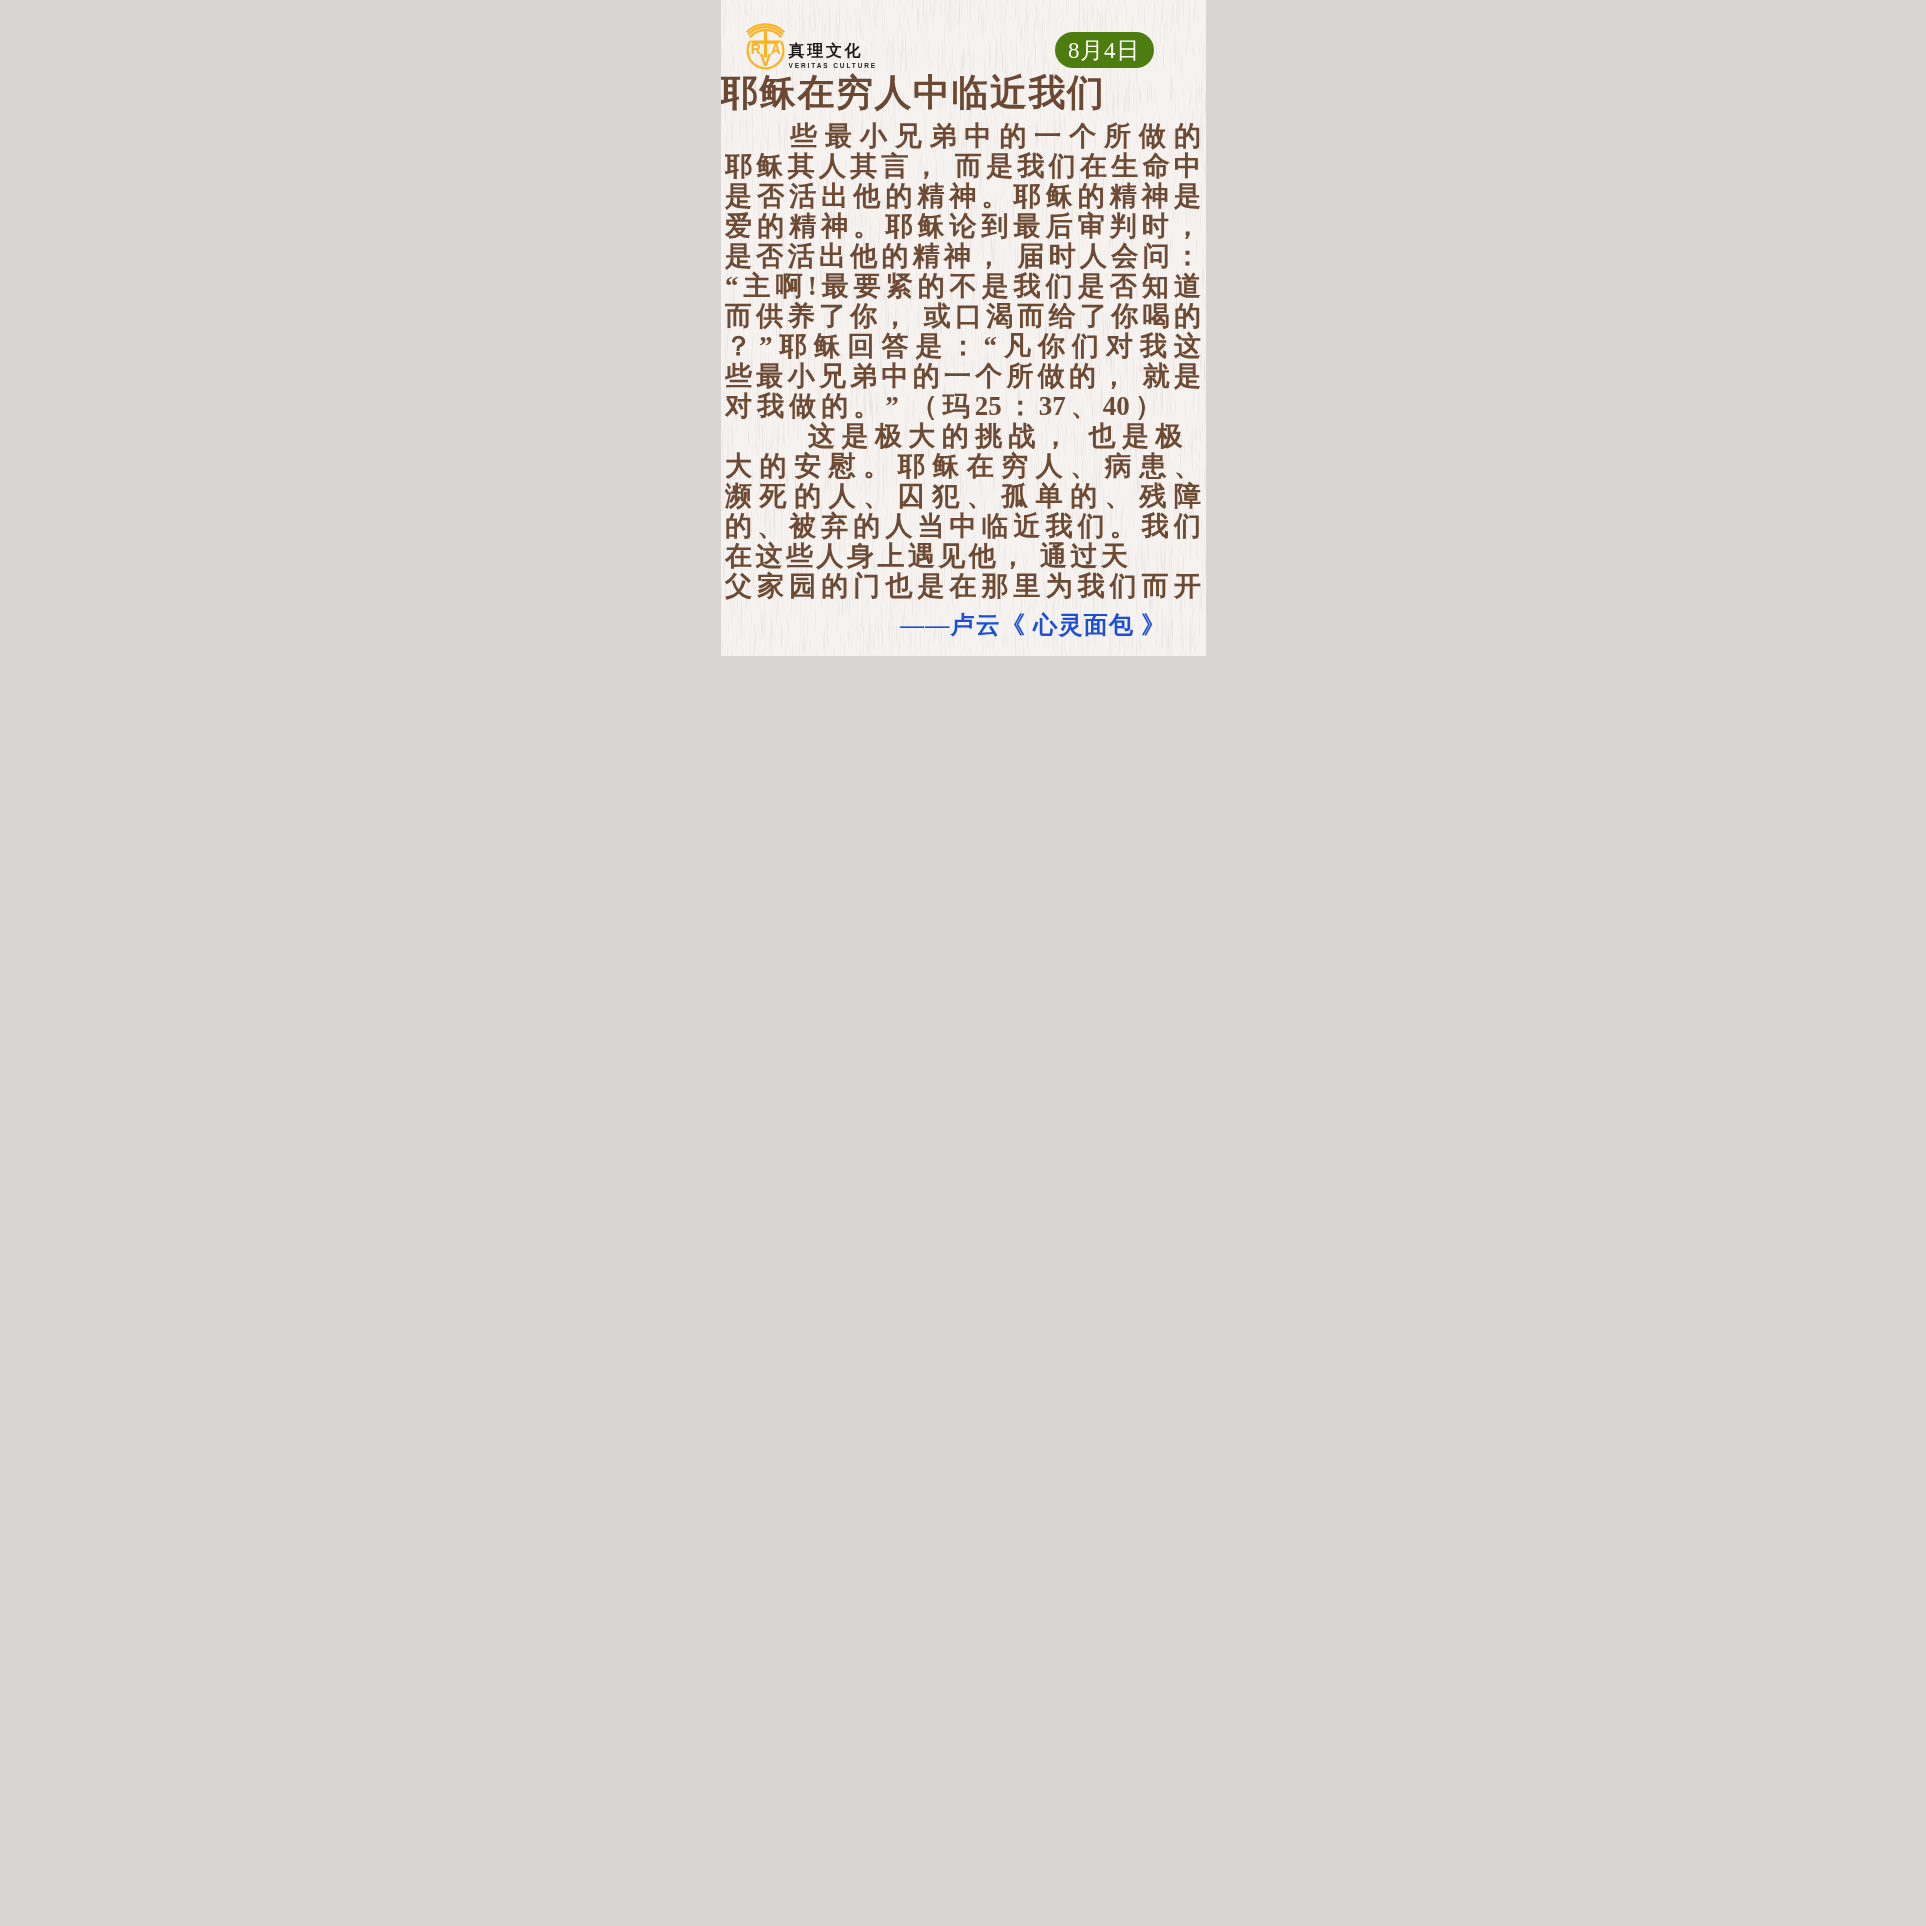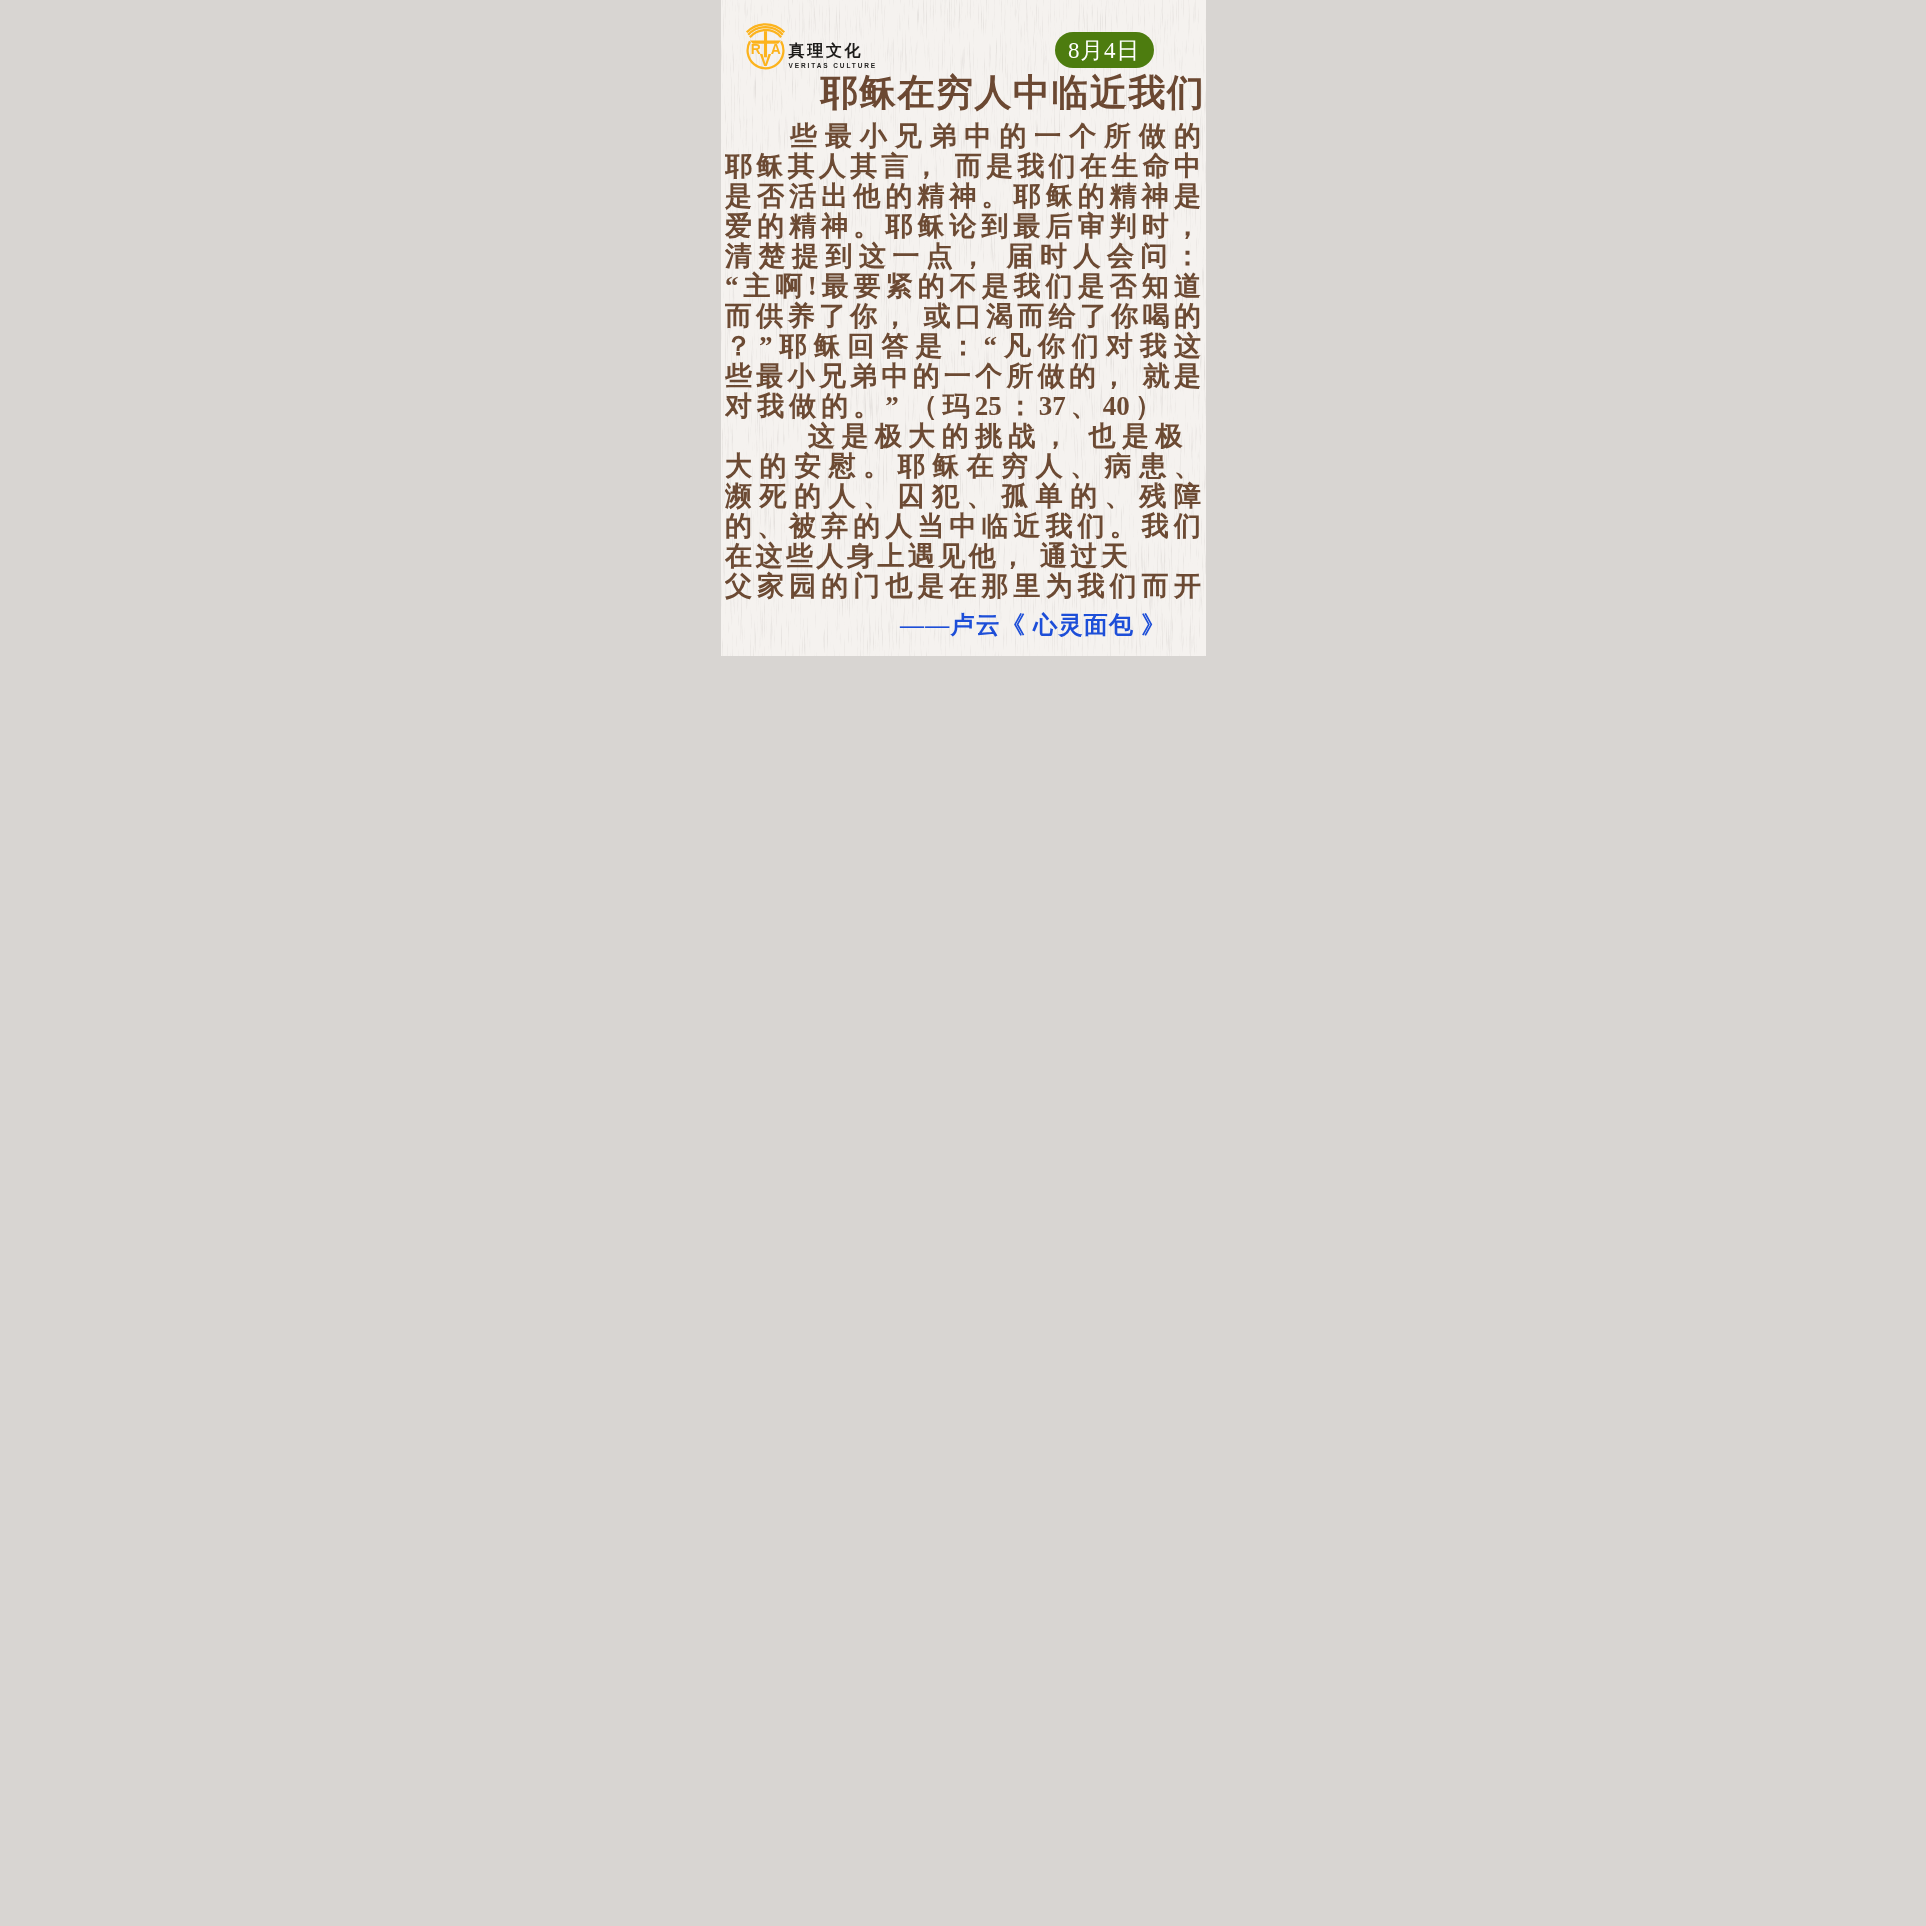--- a/index.html
+++ b/index.html
@@ -35,21 +35,21 @@
     width:99px; height:36px;
     background:#4d7c0f; color:#ffffff;
     border-radius:18px;
     display:flex; align-items:center; justify-content:center;
     font-size:23px; font-weight:500; letter-spacing:0.8px;
   }
 
   
   .title {
     position:absolute; left:0; right:0; top:74px;
-    margin:0; text-align:right;
+    margin:0; text-align:left;
     font-size:37px; font-weight:900;
     color:#6b4832; letter-spacing:1.5px; line-height:1.05;
   }
 
   
   .body { position:absolute; left:4.6px; right:4.6px; top:121px; }
   .line {
     font-size:27px; font-weight:900; color:#6c4a33;
     line-height:30px; height:30px;
     text-align:justify; text-align-last:justify;
@@ -110,21 +110,21 @@
 
     <div class="date-badge">8月4日</div>
 
     <h1 class="title">耶稣在穷人中临近我们</h1>
 
     <main class="body">
       <div class="line l1">些最小兄弟中的一个所做的</div>
       <div class="line l2">耶稣其人其言， 而是我们在生命中</div>
       <div class="line l3">是否活出他的精神。耶稣的精神是</div>
       <div class="line l4">爱的精神。耶稣论到最后审判时，</div>
-      <div class="line l5">清楚提到这一点， 届时人会问：</div>
+      <div class="line l5">是否活出他的精神， 届时人会问：</div>
       <div class="line l6">“主啊!最要紧的不是我们是否知道</div>
       <div class="line l7">而供养了你， 或口渴而给了你喝的</div>
       <div class="line l8">？”耶稣回答是：“凡你们对我这</div>
       <div class="line l9">些最小兄弟中的一个所做的， 就是</div>
       <div class="line l10">对我做的。” （玛25：37、40）</div>
       <div class="line l11">这是极大的挑战， 也是极</div>
       <div class="line l12">大的安慰。耶稣在穷人、病患、</div>
       <div class="line l13">濒死的人、囚犯、孤单的、残障</div>
       <div class="line l14">的、被弃的人当中临近我们。我们</div>
       <div class="line l15">在这些人身上遇见他， 通过天</div>

